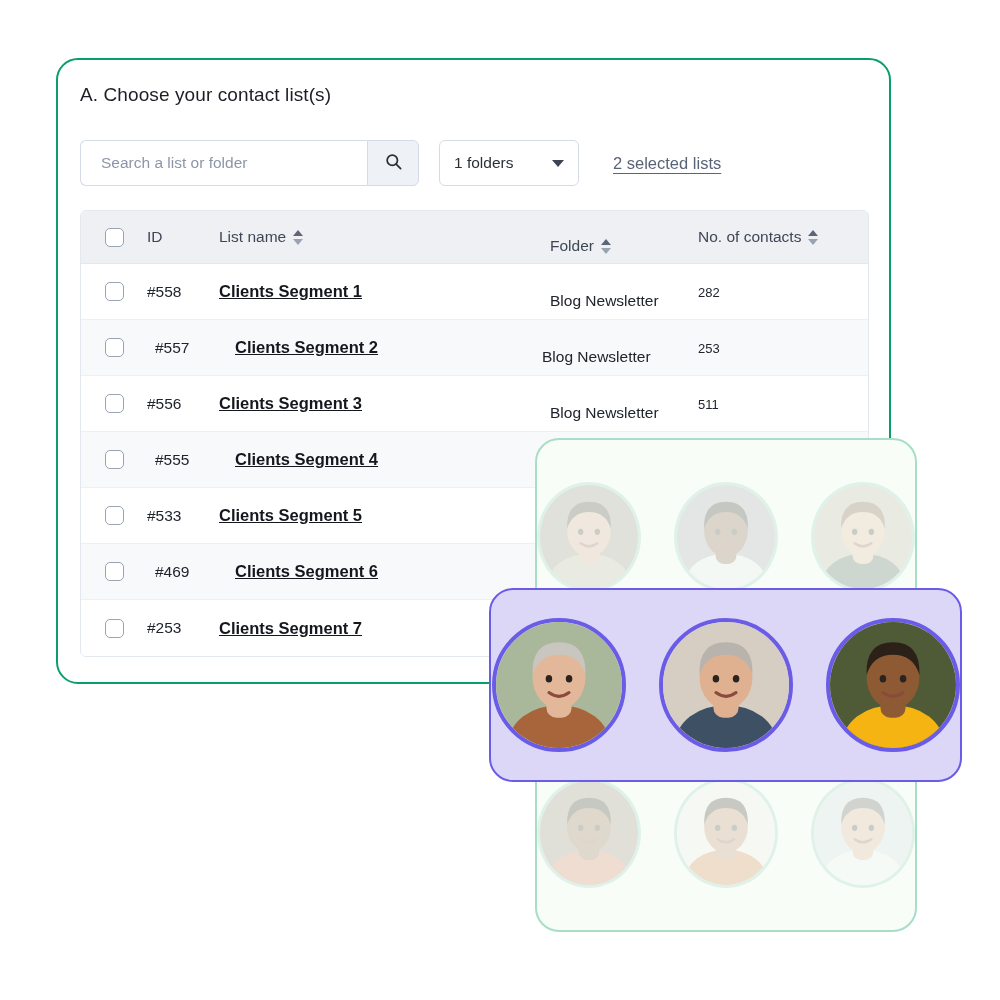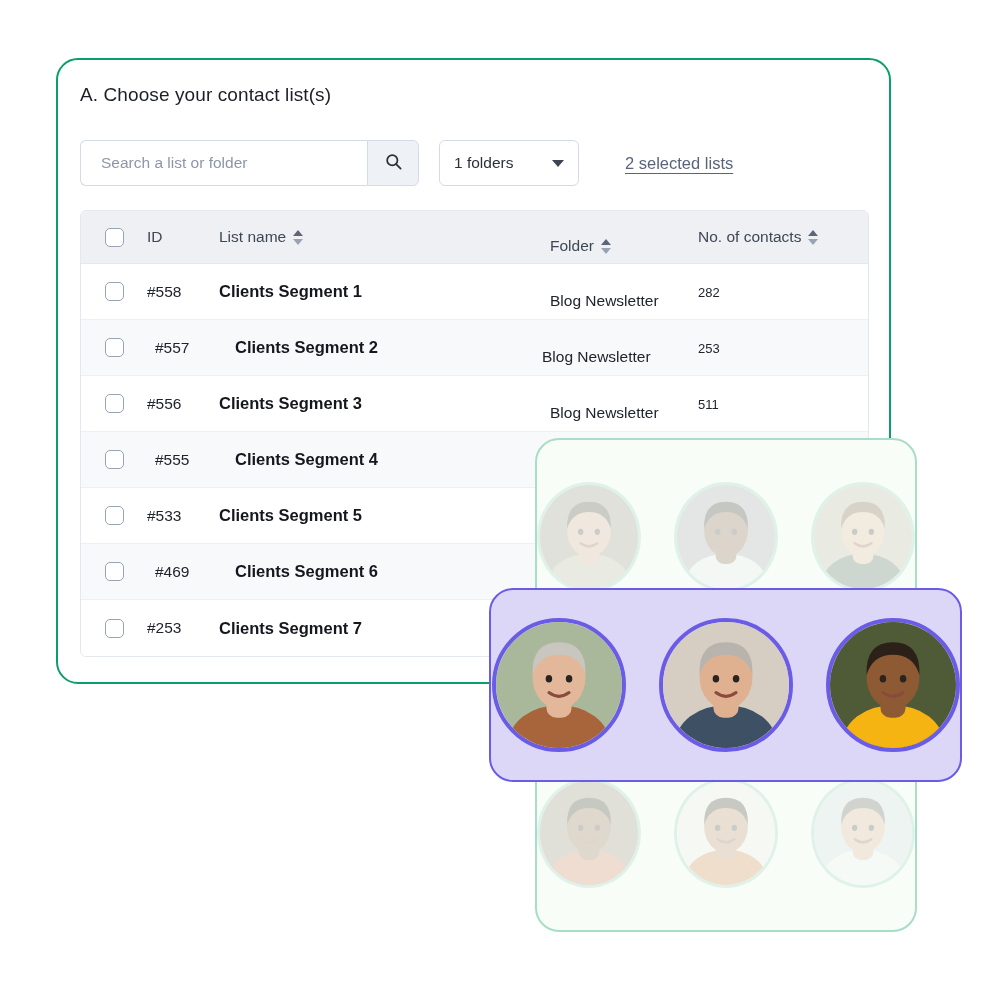--- a/index.html
+++ b/index.html
@@ -68,21 +68,21 @@
     cursor: pointer;
   }
   .folders-label { font-size: 15.5px; color: #2b3038; flex: 1; }
   .caret {
     width: 0; height: 0;
     border-left: 6px solid transparent;
     border-right: 6px solid transparent;
     border-top: 7px solid #3d4553;
   }
   .selected-link {
-    margin-left: 46px;
+    margin-left: 34px;
     font-size: 16.5px;
     color: #5a6478;
     text-decoration: underline;
     text-underline-offset: 4px;
     cursor: pointer;
   }
 
   
   .table {
     position: absolute;
@@ -128,21 +128,21 @@
   .sorter { display: inline-flex; flex-direction: column; gap: 3px; }
   .sorter i {
     display: block; width: 0; height: 0;
     border-left: 5px solid transparent;
     border-right: 5px solid transparent;
   }
   .sorter i.up   { border-bottom: 6px solid #5d6677; }
   .sorter i.down { border-top: 6px solid #9aa3b2; }
 
   .cell-id     { font-size: 15.5px; color: #20242c; }
-  .cell-name   { font-size: 16.5px; color: #14171d; font-weight: bold; }
+  .cell-name   { font-size: 16.5px; color: #14171d; font-weight: bold; text-decoration: underline; }
   .cell-folder { font-size: 15.5px; color: #20242c; }
   .cell-count  { font-size: 13px; color: #20242c; }
 
   
   .avatar-card {
     position: absolute;
     border-radius: 24px;
   }
   .card-green {
     left: 535px; top: 438px;

